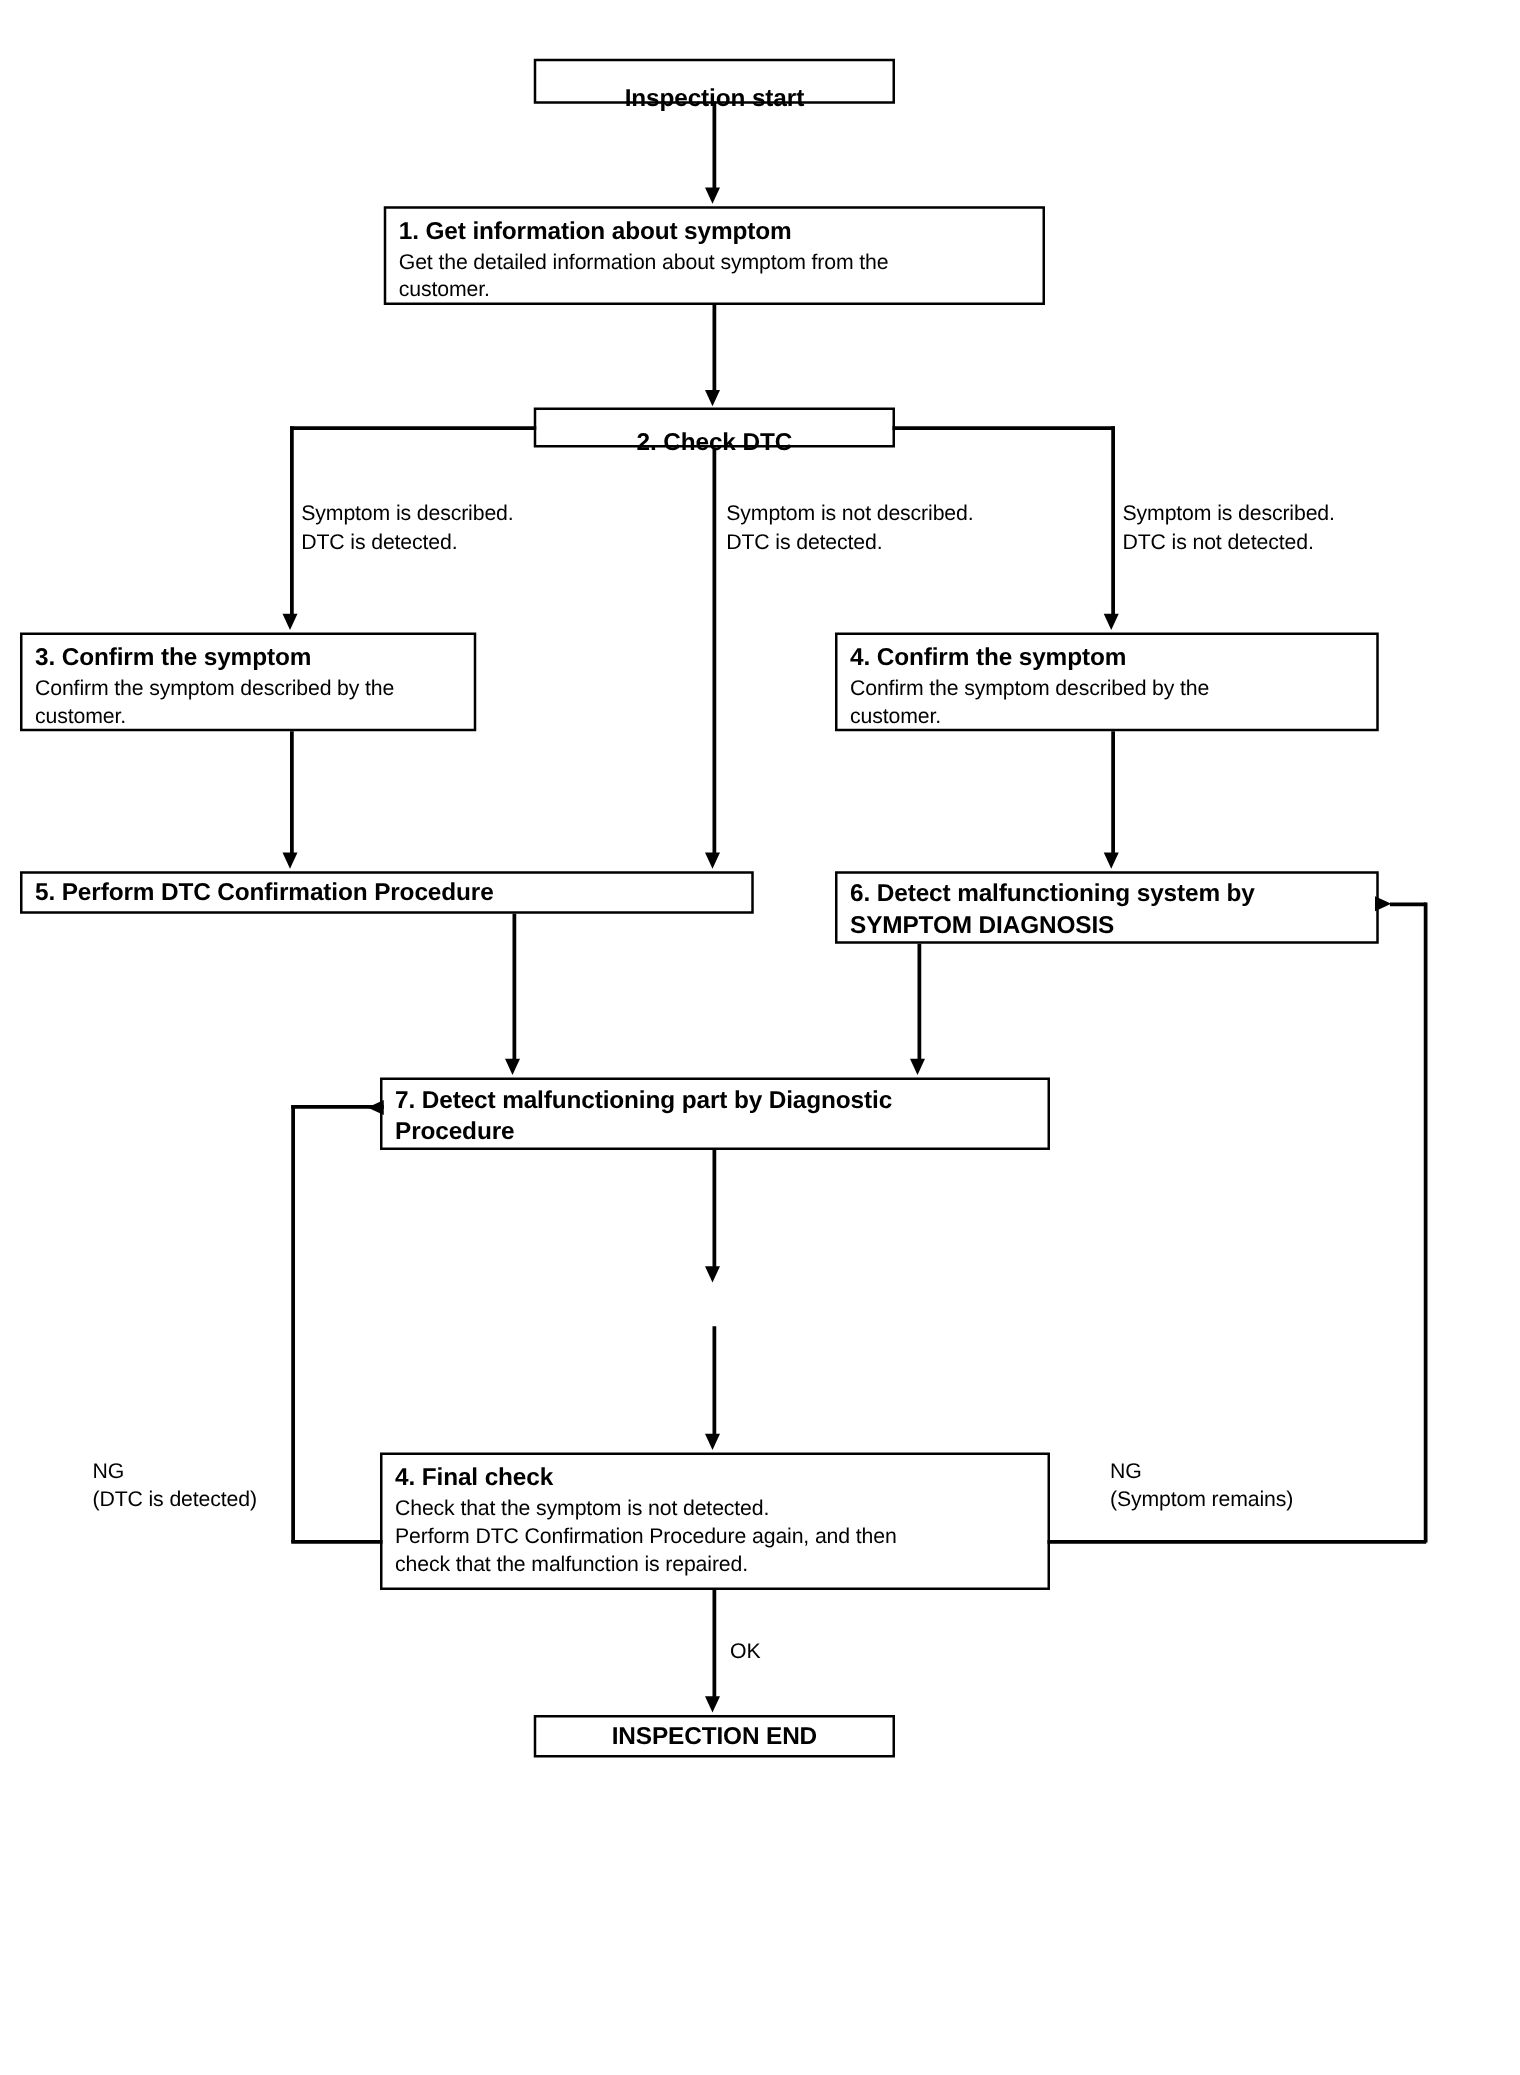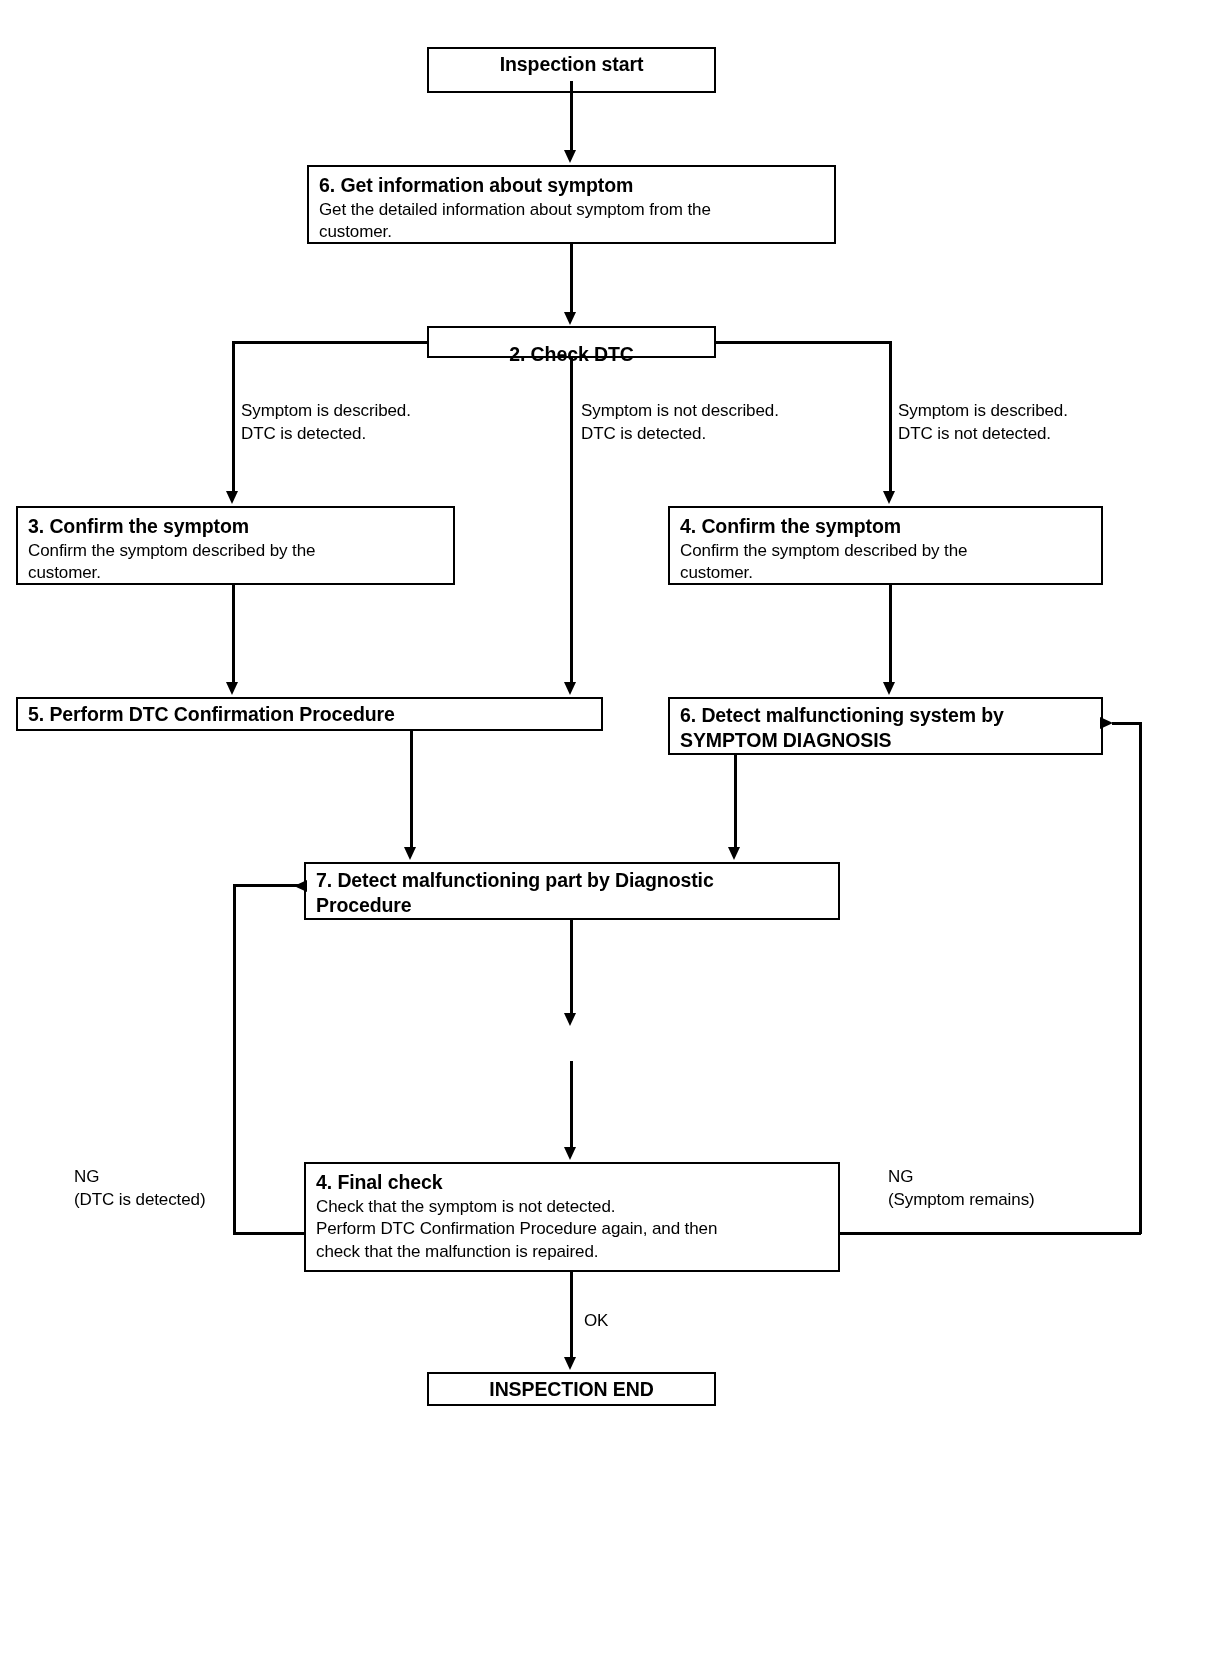--- a/index.html
+++ b/index.html
@@ -64,35 +64,35 @@
     line-height:1.38;
     white-space:pre-line;
     letter-spacing:-0.1px;
   }
 </style>
 </head>
 <body>
 
 <div id="stage">
 
-  <div class="box center" style="left:427px; top:47px; width:289px; height:46px; padding-top:3px;">
+  <div class="box center" style="left:427px; top:47px; width:289px; height:36px; padding-top:18px;">
     <div class="title">Inspection start</div>
   </div>
 
   <div class="box" style="left:307px; top:165px; width:529px; height:79px;">
-    <div class="title">6. Get information about symptom</div>
+    <div class="title">1. Get information about symptom</div>
     <div class="desc">Get the detailed information about symptom from the
 customer.</div>
   </div>
 
   <div class="box center" style="left:427px; top:326px; width:289px; height:32px; padding-top:14px;">
     <div class="title">2. Check DTC</div>
   </div>
 
-  <div class="box" style="left:16px; top:506px; width:439px; height:79px;">
+  <div class="box" style="left:16px; top:506px; width:365px; height:79px;">
     <div class="title">3. Confirm the symptom</div>
     <div class="desc">Confirm the symptom described by the
 customer.</div>
   </div>
 
   <div class="box" style="left:668px; top:506px; width:435px; height:79px;">
     <div class="title">4. Confirm the symptom</div>
     <div class="desc">Confirm the symptom described by the
 customer.</div>
   </div>

